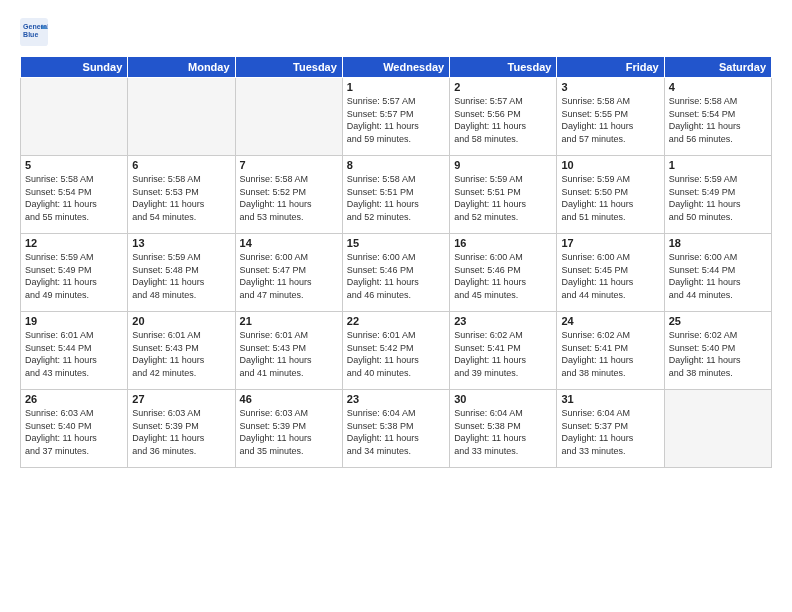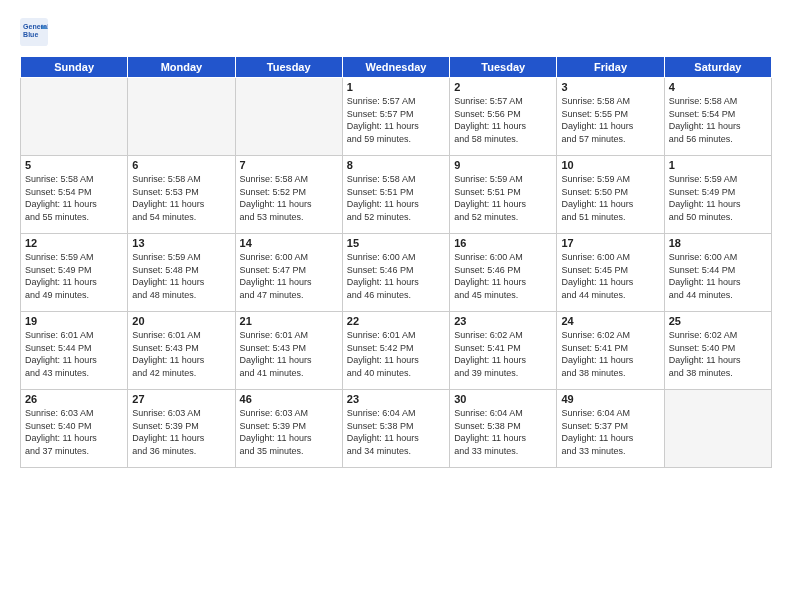--- a/index.html
+++ b/index.html
@@ -46,21 +46,21 @@
     .calendar {
       width: 100%;
       border-collapse: collapse;
       table-layout: fixed;
     }
     .calendar th {
       background: #2255cc;
       color: #fff;
       font-size: 11px;
       font-weight: bold;
-      text-align: center;
+      text-align: right;
       padding: 4px 5px;
       border: 1px solid #fff;
     }
     .calendar td {
       border: 1px solid #ccc;
       vertical-align: top;
       padding: 3px 4px;
       font-size: 9.2px;
       color: #333;
       background: #fff;
@@ -334,21 +334,21 @@
 and 34 minutes.</div>
           </td>
           <td>
             <span class="day-num">30</span>
             <div class="cell-text" style="white-space: pre-line;">Sunrise: 6:04 AM
 Sunset: 5:38 PM
 Daylight: 11 hours
 and 33 minutes.</div>
           </td>
           <td>
-            <span class="day-num">49</span>
+            <span class="day-num">31</span>
             <div class="cell-text" style="white-space: pre-line;">Sunrise: 6:04 AM
 Sunset: 5:37 PM
 Daylight: 11 hours
 and 33 minutes.</div>
           </td>
           <td class="empty"></td>
         </tr>
       </tbody>
   </table>
 </div>

